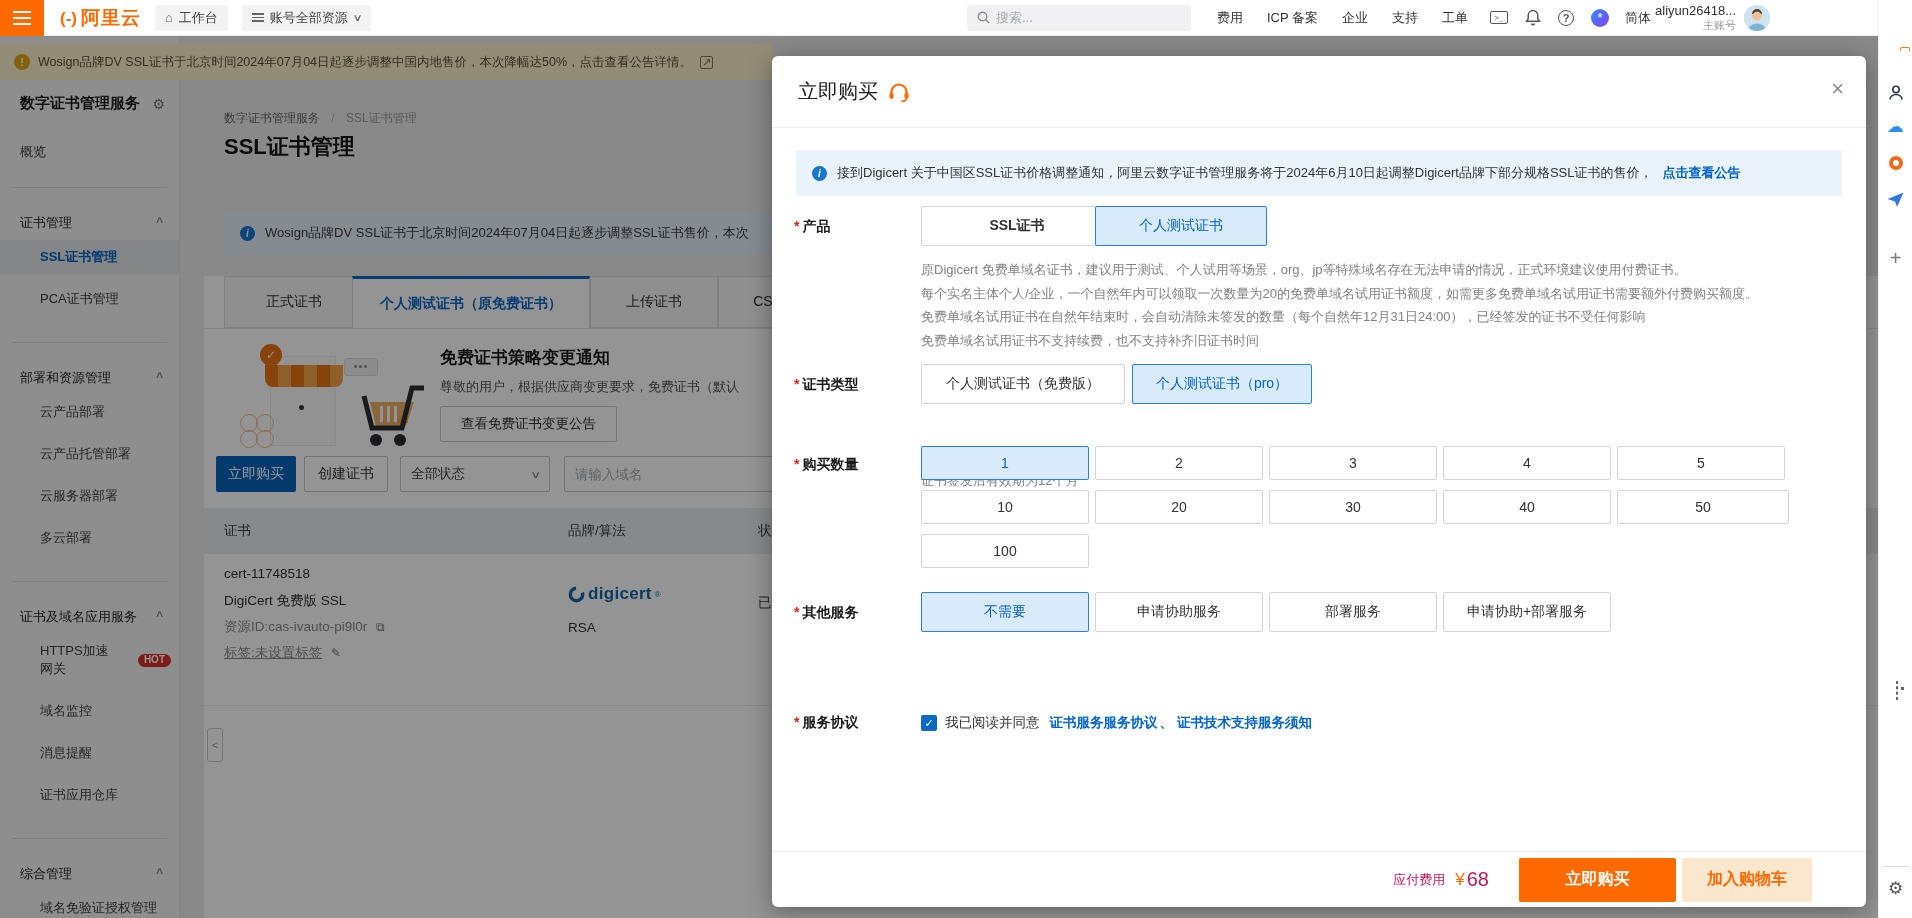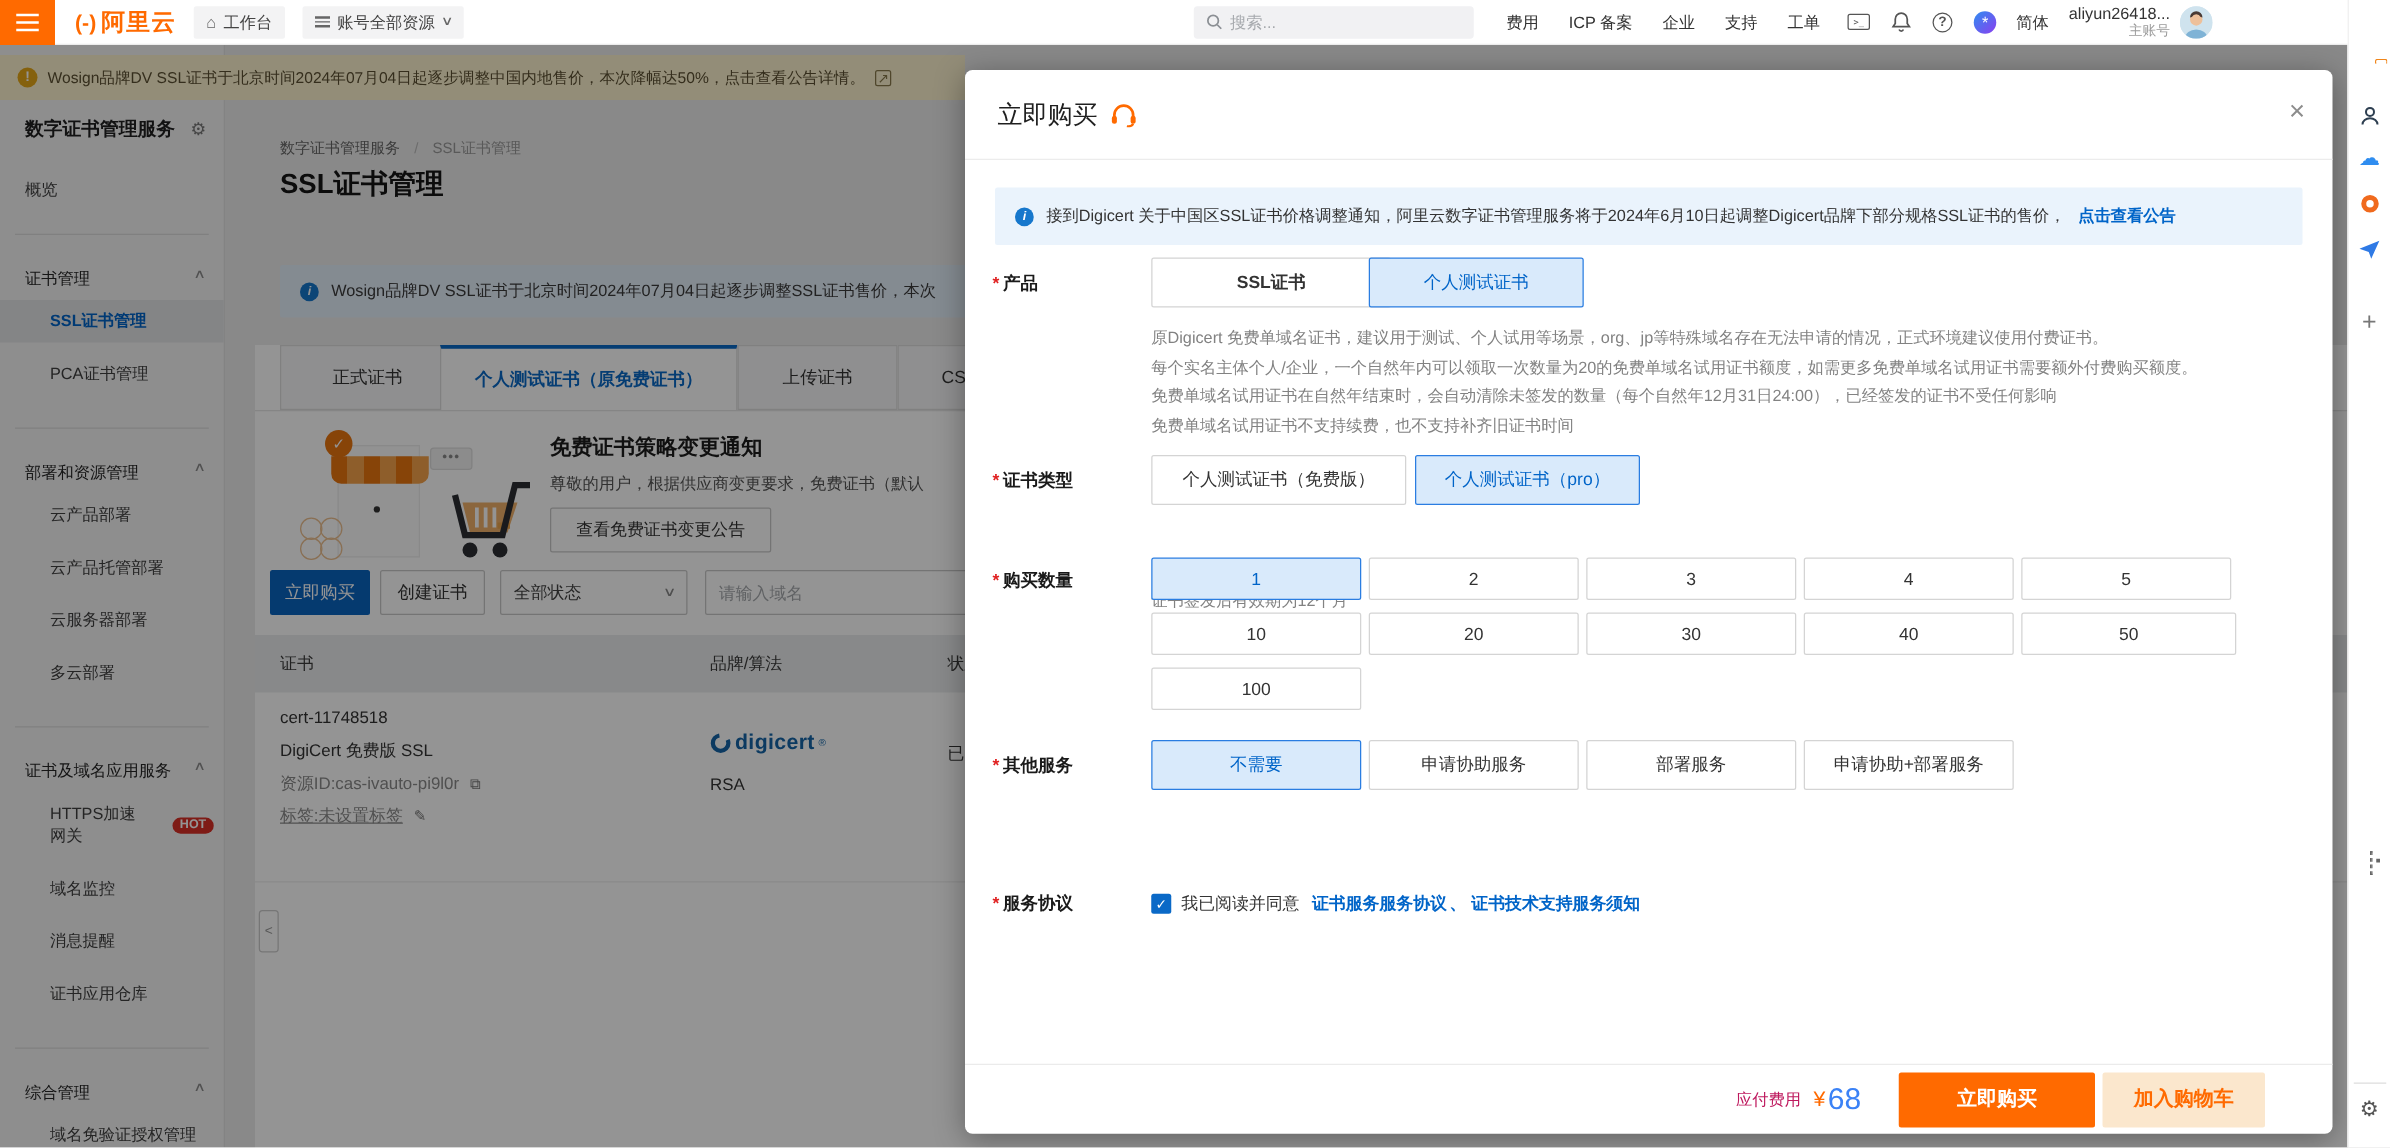--- a/index.html
+++ b/index.html
@@ -30,21 +30,21 @@
   .nav-menu { display:flex; align-items:center; gap:24px; margin-left:26px; font-size:13px; color:#333; }
   .nav-menu span { cursor:pointer; white-space:nowrap; }
   .nav-icons { display:flex; align-items:center; gap:17px; margin-left:22px; }
   .icon-term { width:18px; height:13px; border:1.5px solid #555; border-radius:2px; font-size:7px;
     color:#555; display:flex; align-items:center; justify-content:center; font-family:"DejaVu Sans Mono",monospace; }
   .icon-help { width:16px; height:16px; border:1.5px solid #555; border-radius:50%; color:#555;
     font-size:11px; display:flex; align-items:center; justify-content:center; font-weight:bold; }
   .icon-lang { width:18px; height:18px; border-radius:50%; background:linear-gradient(135deg,#2f8df0,#8a3ff0);
     color:#fff; font-size:13px; display:flex; align-items:center; justify-content:center; }
   .nav-lang { margin-left:16px; font-size:13px; color:#333; cursor:pointer; }
-  .nav-account { margin-left:16px; text-align:right; line-height:1.2; cursor:pointer; }
+  .nav-account { margin-left:4px; text-align:right; line-height:1.2; cursor:pointer; }
   .nav-account .acc-name { font-size:13px; color:#333; }
   .nav-account .acc-type { font-size:11px; color:#9a9a9a; }
   .avatar { margin-left:8px; width:26px; height:26px; border-radius:50%; overflow:hidden; background:#cfe3ee; }
 
   
   .notice-bar { position:absolute; left:0; top:44px; width:772px; height:36px; background:#fdf3cf;
     display:flex; align-items:center; padding:0 14px; gap:8px; z-index:5; }
   .warn-badge { width:16px; height:16px; border-radius:50%; background:#e6a817; color:#fff;
     font-size:11px; font-weight:bold; display:flex; align-items:center; justify-content:center; flex:none; }
   .notice-bar .txt { font-size:12.5px; color:#5c5032; white-space:nowrap; overflow:hidden; }
@@ -171,21 +171,21 @@
   .dw-desc { position:absolute; left:149px; top:202px; font-size:13px; color:#828282; line-height:23.5px; white-space:nowrap; }
   .dw-note { position:absolute; left:149px; top:416px; font-size:13px; color:#828282; }
   .agree { position:absolute; left:149px; top:658px; display:flex; align-items:center; gap:8px; font-size:13.5px; color:#333; }
   .checkbox { width:16px; height:16px; background:#0a69c7; border-radius:2px; color:#fff; font-size:11px;
     display:flex; align-items:center; justify-content:center; cursor:pointer; flex:none; }
   .agree .dw-link { margin:0 0 0 2px; }
   .dw-footer { position:absolute; left:0; bottom:0; width:100%; height:56px; border-top:1px solid #ebebeb;
     display:flex; align-items:center; justify-content:flex-end; padding-right:54px; }
   .fee-label { font-size:13px; color:#be185d; }
   .fee-cur { font-size:17px; color:#ff6a00; margin-left:10px; }
-  .fee-amt { font-size:24px; color:#3b82f6; margin-left:2px; }
+  .fee-amt { font-size:20px; color:#be185d; margin-left:2px; }
   .dw-buy { width:157px; height:44px; background:#ff6a00; color:#fff; font-size:16px; font-weight:bold;
     border:none; border-radius:2px; margin-left:30px; cursor:pointer; }
   .dw-cart { width:130px; height:44px; background:#fbe7cd; color:#ff6a00; font-size:16px; font-weight:bold;
     border:none; border-radius:2px; margin-left:6px; cursor:pointer; }
   svg { display:block; }
 </style>
 </head>
 <body>
 
 <div id="screen">

